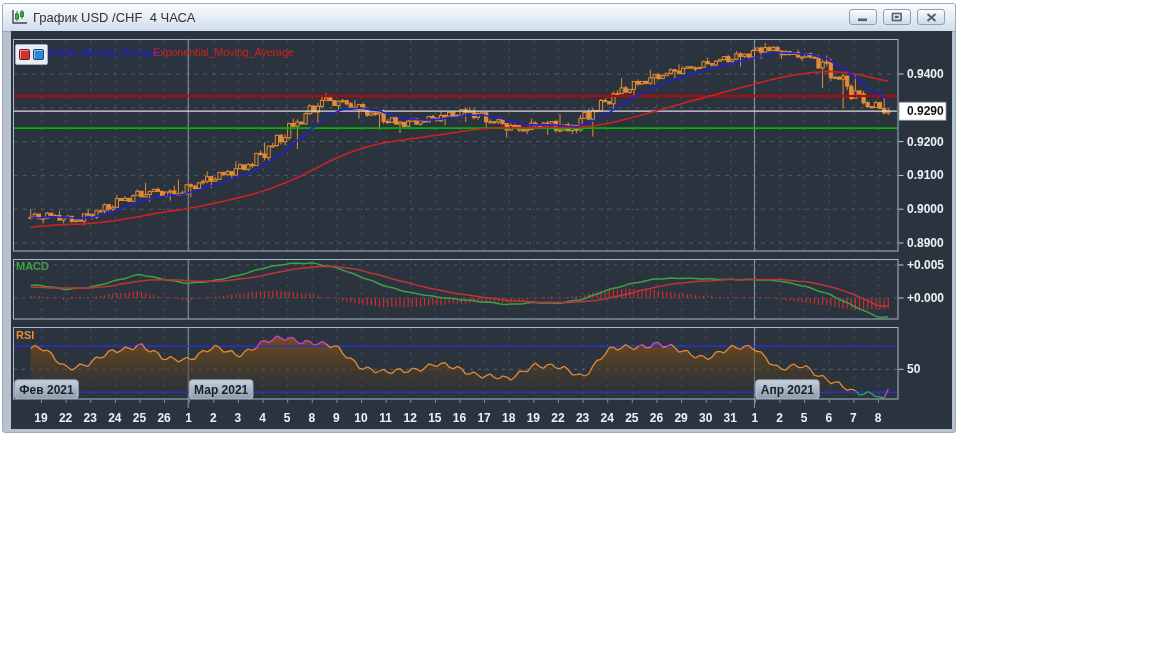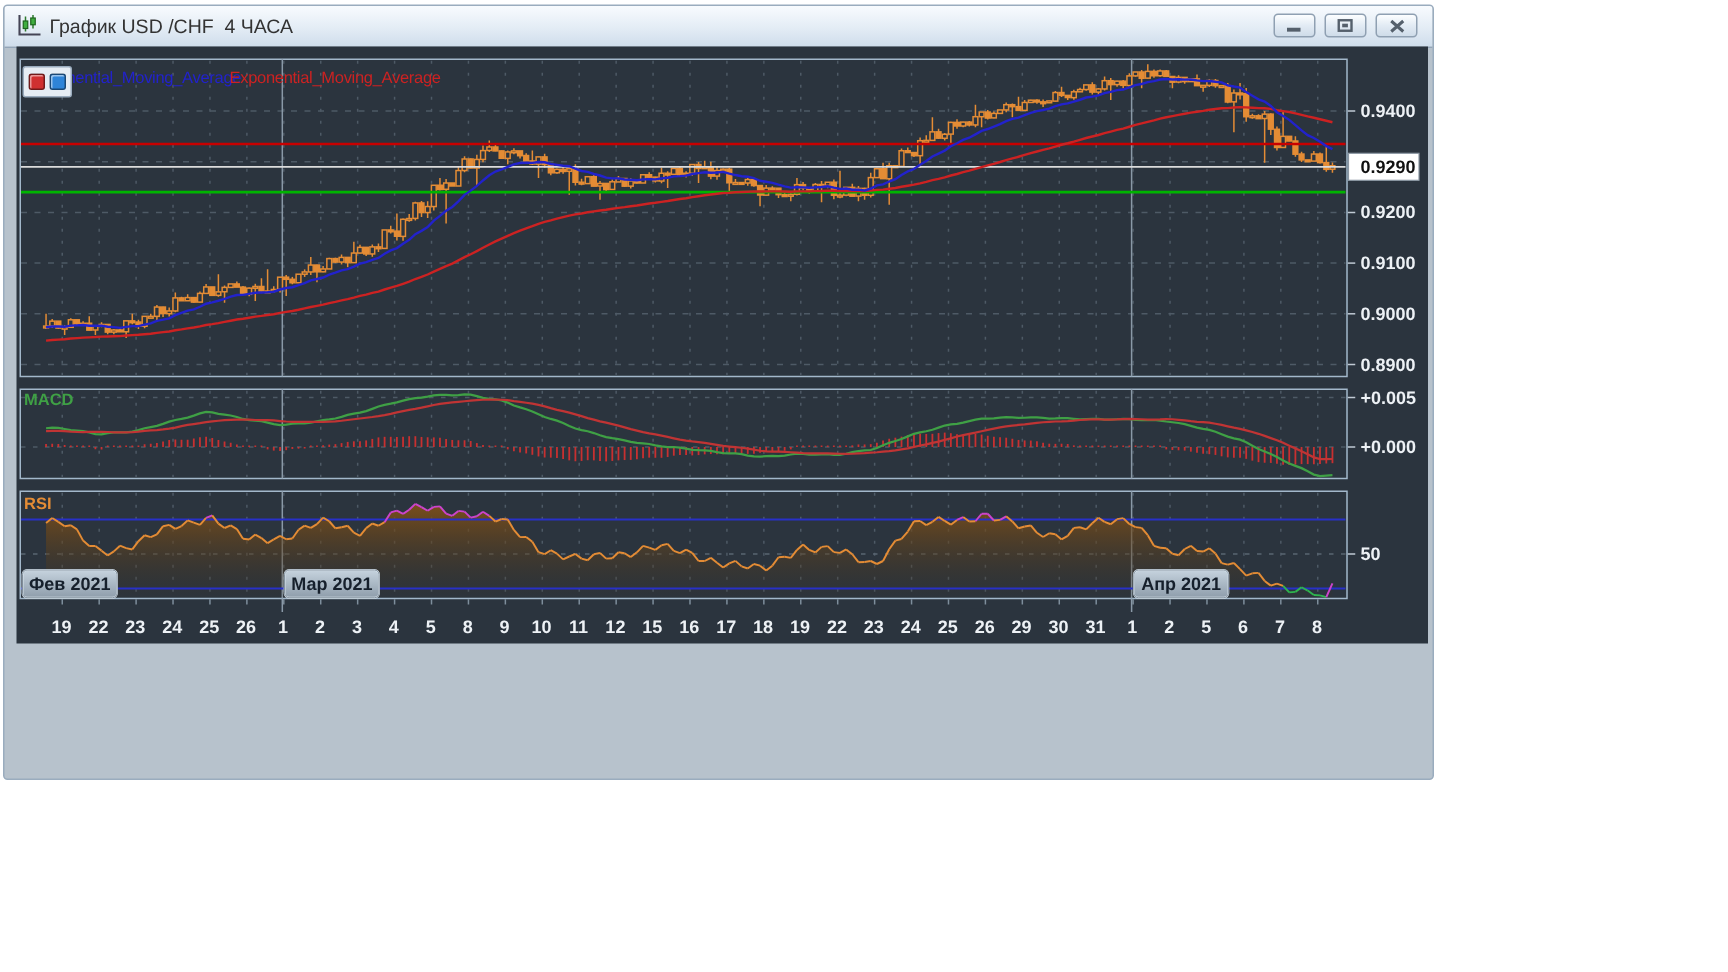--- a/index.html
+++ b/index.html
@@ -1,17 +1,17 @@
 <!DOCTYPE html>
 <html><head>
 <meta charset="utf-8">
 <style>
   html,body{margin:0;padding:0;background:#ffffff;width:1152px;height:648px;overflow:hidden;
     font-family:"Liberation Sans",sans-serif;}
-  .window{position:absolute;left:2px;top:3px;width:954px;height:517px;background:#b7c2cc;
+  .window{position:absolute;left:2px;top:3px;width:954px;height:430px;background:#b7c2cc;
     border:1px solid #9aacbe;border-radius:3px;box-sizing:border-box;}
   .titlebar{position:absolute;left:0;top:0;right:0;height:27px;
     background:linear-gradient(#f8fbfe,#e3ecf5 55%,#cfddeb);border-bottom:1px solid #93a5b8;
     border-radius:2px 2px 0 0;}
   .title-icon{position:absolute;left:8px;top:5px;width:18px;height:16px;}
   .title-text{position:absolute;left:30px;top:6px;font-size:13px;color:#333;white-space:pre;}
   .winbtns{position:absolute;right:10px;top:5px;display:flex;gap:6px;}
   .winbtn{width:28px;height:16px;border:1px solid #8fa0b2;border-radius:3px;
     background:linear-gradient(#fcfeff,#e2ebf4 50%,#cfdce9);display:flex;align-items:center;
     justify-content:center;padding:0;cursor:default;}

